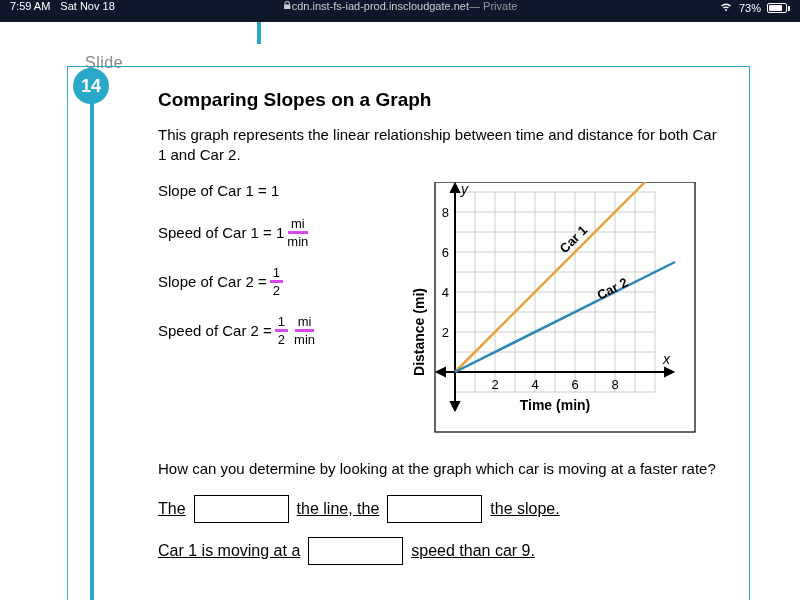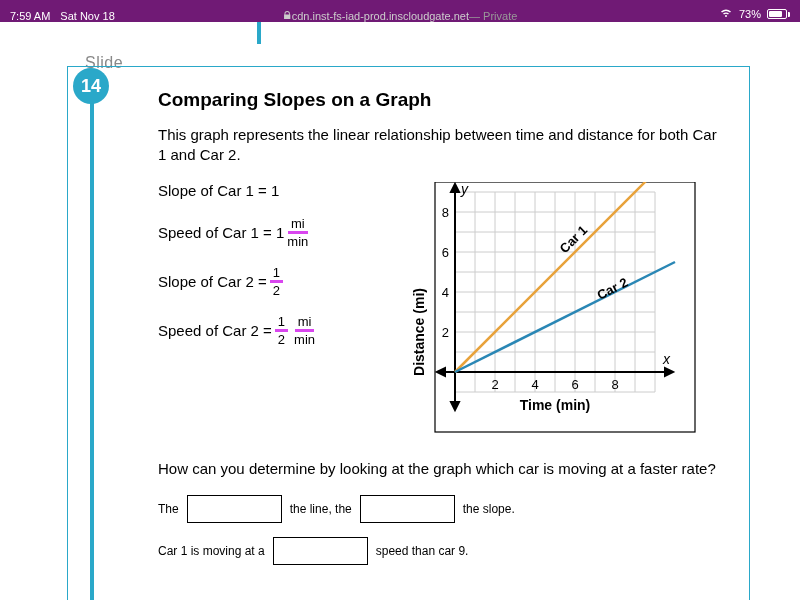--- a/index.html
+++ b/index.html
@@ -1,17 +1,17 @@
 <!DOCTYPE html>
 <html><head>
 <meta charset="utf-8">
 <style>
 * { box-sizing: border-box; margin: 0; padding: 0; }
 body { font-family: Arial, Helvetica, sans-serif; background: #000; width: 800px; height: 600px; overflow: hidden; }
-.status-bar { background: #701a75; color: #fff; height: 22px; display: flex; align-items: flex-end; padding: 0 10px; font-size: 11px; position: relative; }
+.status-bar { background: #0f172a; color: #fff; height: 22px; display: flex; align-items: flex-start; padding: 0 10px; font-size: 11px; position: relative; }
 .status-left { display: flex; gap: 10px; }
 .status-center { position: absolute; left: 50%; transform: translateX(-50%); display: flex; align-items: center; gap: 0; color: #ccc; }
 .status-right { position: absolute; right: 10px; display: flex; align-items: center; gap: 6px; }
 .lock-icon svg { width: 9px; height: 9px; }
 .wifi-icon svg { width: 14px; height: 14px; }
 .battery-icon { display: inline-flex; align-items: center; }
 .battery-shell { width: 20px; height: 10px; border: 1px solid #fff; border-radius: 2px; position: relative; }
 .battery-fill { position: absolute; left: 1px; top: 1px; bottom: 1px; width: 73%; background: #fff; border-radius: 1px; }
 .battery-tip { width: 2px; height: 5px; background: #fff; margin-left: 1px; border-radius: 0 1px 1px 0; }
 .page-wrap { background: #fff; height: 578px; display: flex; justify-content: center; }
@@ -25,21 +25,21 @@
 .intro { font-size: 15px; line-height: 1.35; margin-bottom: 16px; }
 .mid { display: flex; gap: 20px; margin-bottom: 18px; }
 .formulas { flex: 0 0 210px; font-size: 15px; }
 .formula-row { margin-bottom: 18px; display: flex; align-items: center; flex-wrap: wrap; }
 .frac { display: inline-flex; flex-direction: column; align-items: center; font-size: 13px; line-height: 1; vertical-align: middle; margin: 0 3px; }
 .frac .num { border-bottom: 3px solid #d946ef; padding: 0 3px 1px; }
 .frac .den { padding-top: 1px; }
 .chart-wrap { flex: 1; display: flex; justify-content: center; }
 svg.chart { width: 290px; height: 260px; }
 .question { font-size: 15px; margin-bottom: 18px; }
-.fill-row { font-size: 12px; display: flex; align-items: center; gap: 8px; margin-bottom: 14px; flex-wrap: wrap; }
+.fill-row { font-size: 16px; display: flex; align-items: center; gap: 8px; margin-bottom: 14px; flex-wrap: wrap; text-decoration: underline; }
 .blank { display: inline-block; width: 95px; height: 28px; border: 1px solid #000; background: #fff; }
 .ylab { font-size: 14px; font-weight: bold; }
 </style>
 </head>
 <body>
 
 <div class="status-bar">
   <div class="status-left">
     <span>7:59 AM</span>
     <span>Sat Nov 18</span>

